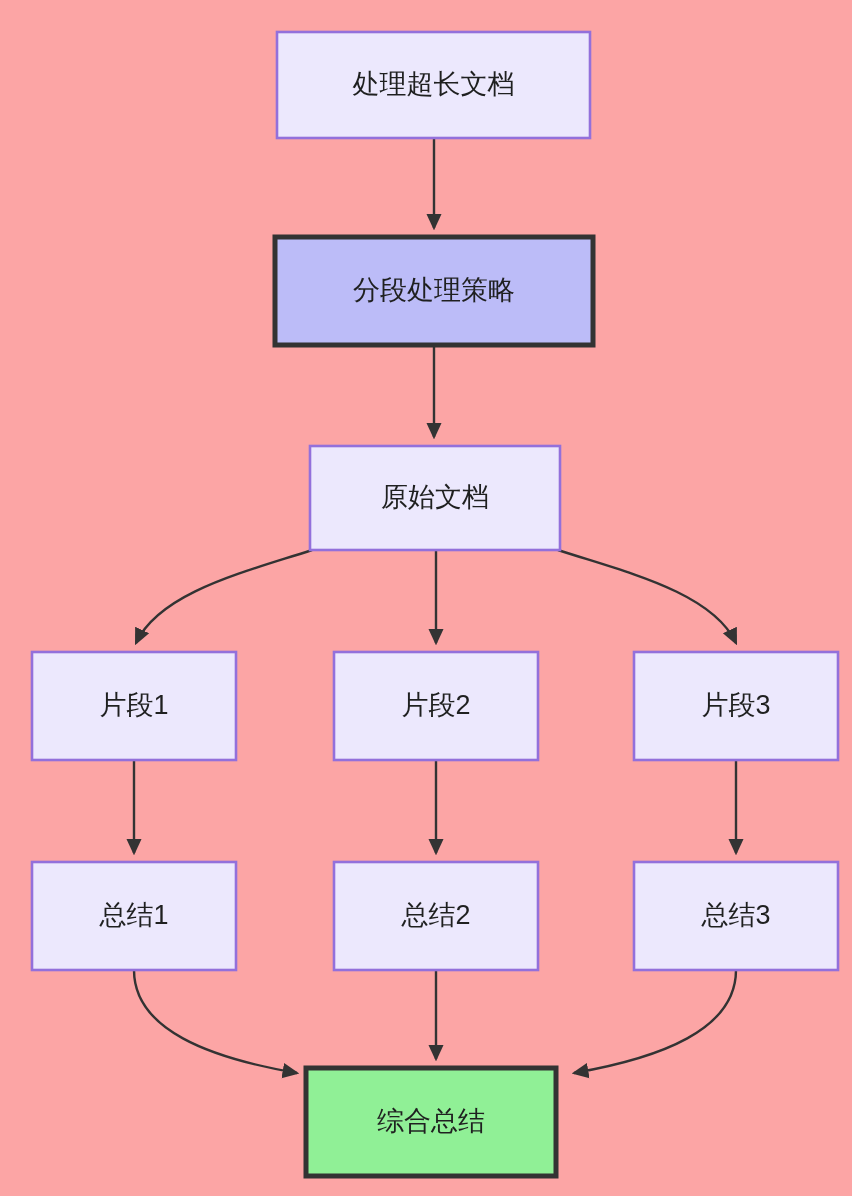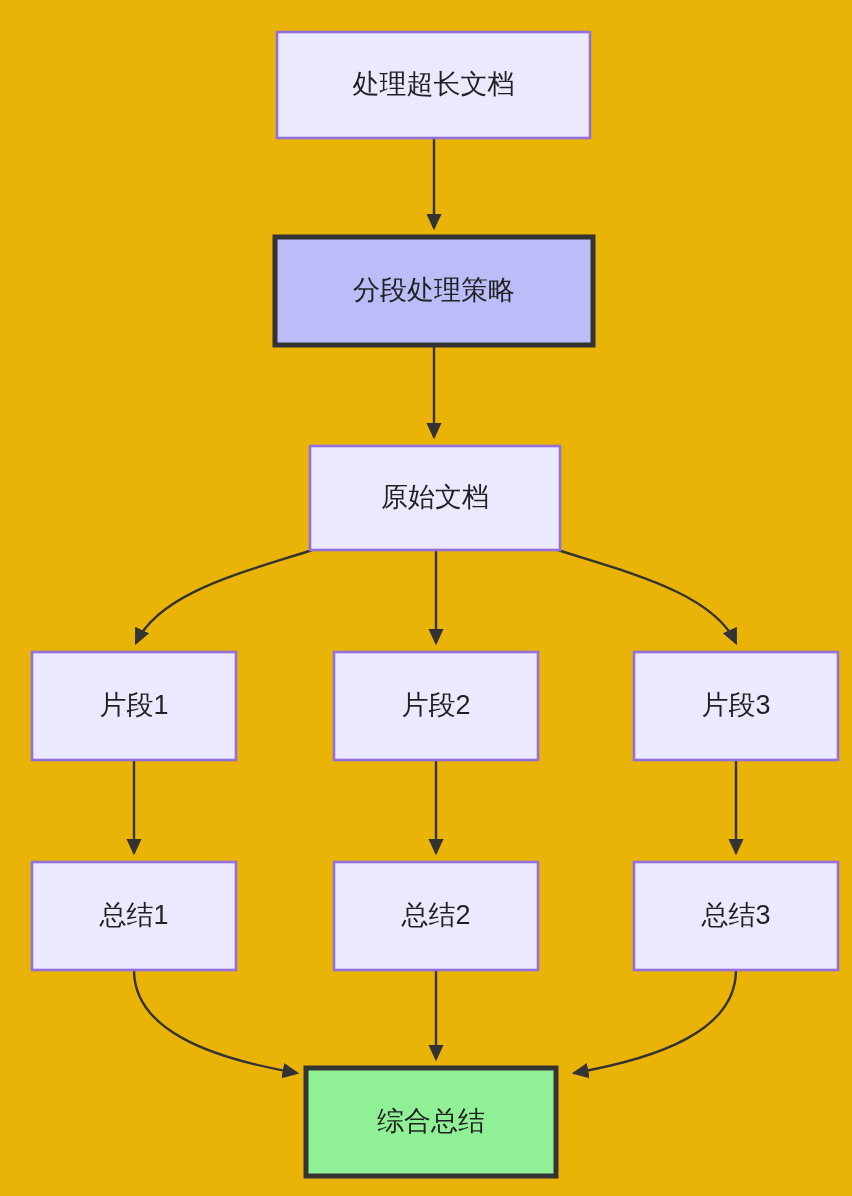--- a/index.html
+++ b/index.html
@@ -10,21 +10,21 @@
   body {
     width: 852px;
     height: 1196px;
     font-family: "Liberation Sans", "DejaVu Sans", sans-serif;
     overflow: hidden;
   }
   #flowchart-root {
     position: relative;
     width: 852px;
     height: 1196px;
-    background: #eab308;
+    background: #fca5a5;
   }
   svg.flow-canvas {
     display: block;
     width: 852px;
     height: 1196px;
   }
   .node-label {
     font-family: "Liberation Sans", "DejaVu Sans", sans-serif;
     font-size: 27px;
     fill: #1f2020;

